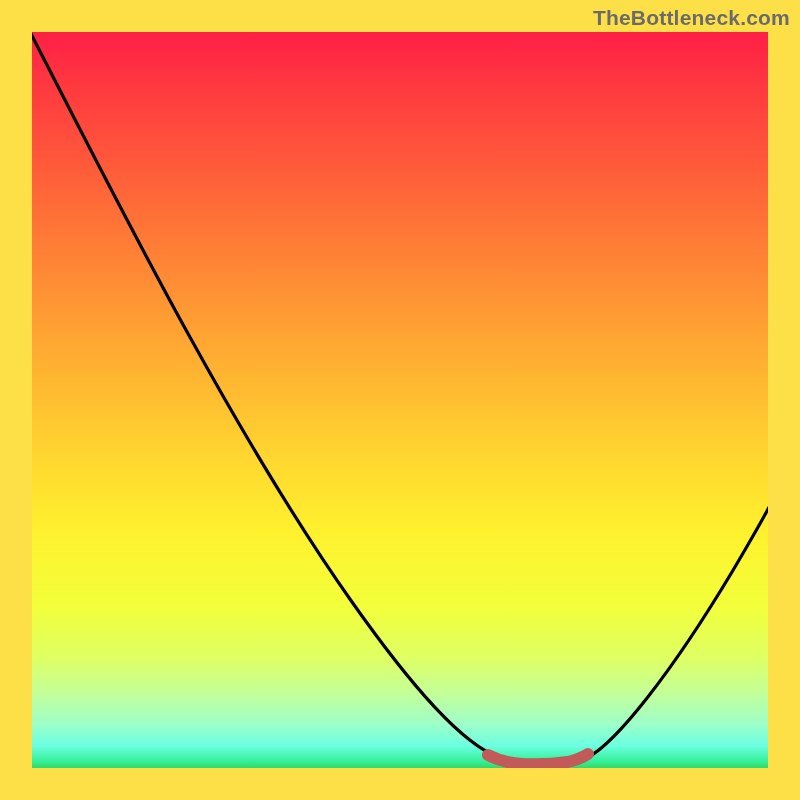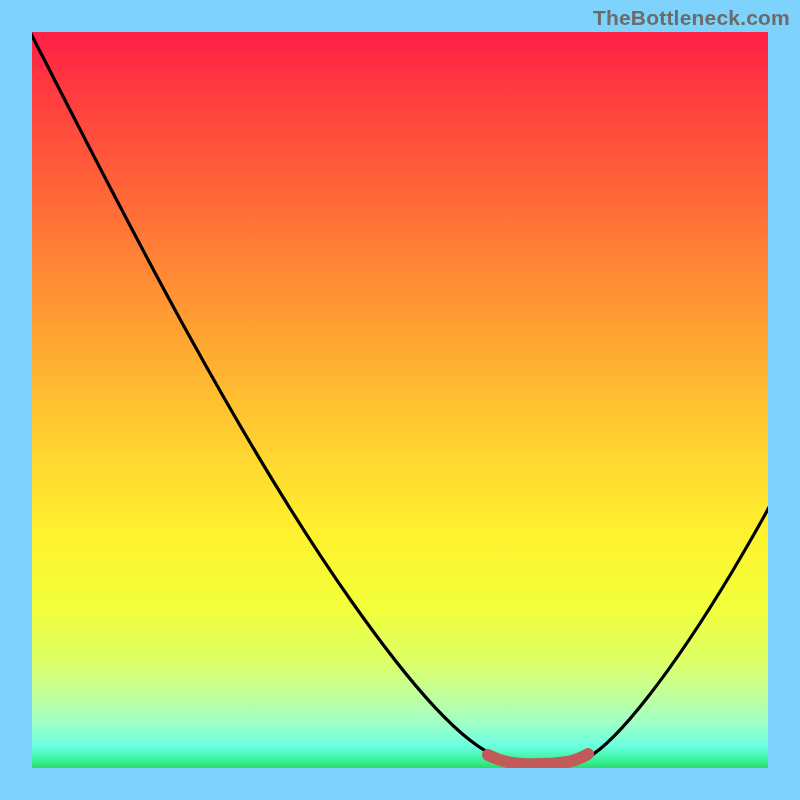--- a/index.html
+++ b/index.html
@@ -10,21 +10,21 @@
     background: #000;
     overflow: hidden;
     font-family: Arial, Helvetica, sans-serif;
   }
   .frame {
     position: absolute;
     left: 0;
     top: 0;
     width: 800px;
     height: 800px;
-    background: #7dd3fc;
+    background: #fde047;
   }
   .plot {
     position: absolute;
     left: 32px;
     top: 32px;
     width: 736px;
     height: 736px;
     background: linear-gradient(
       to bottom,
       #ff1f46 0%,

